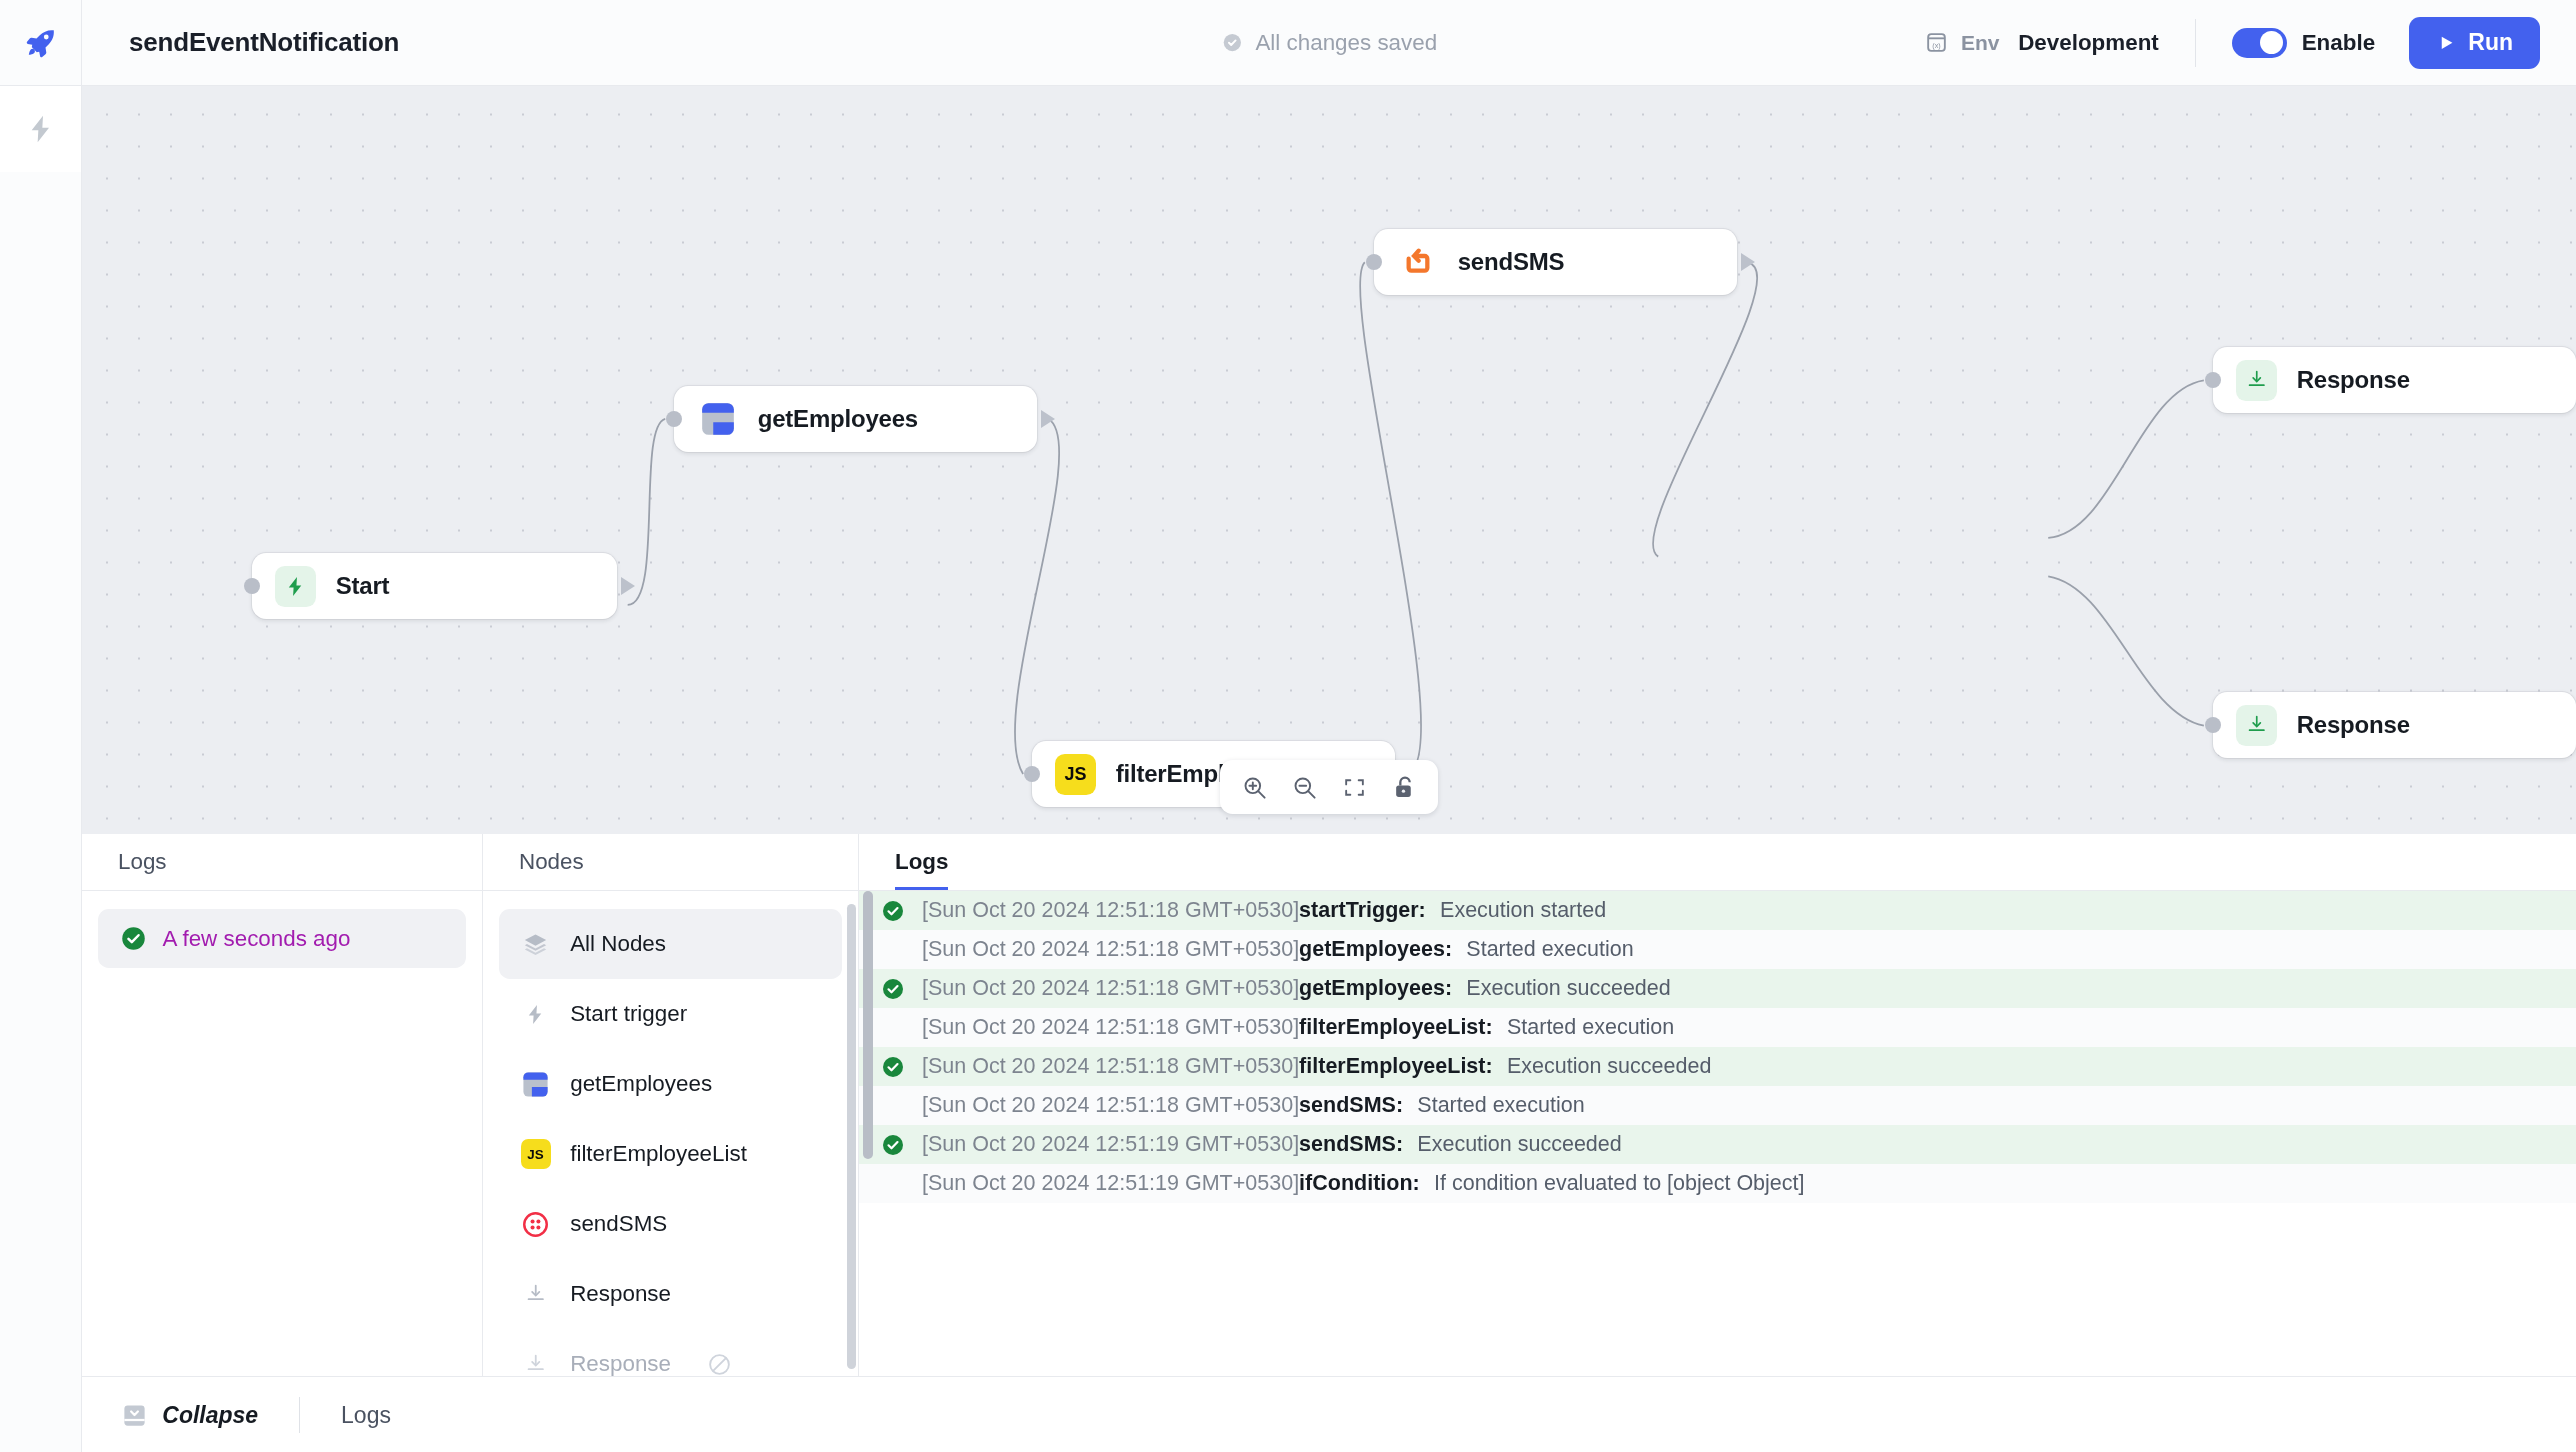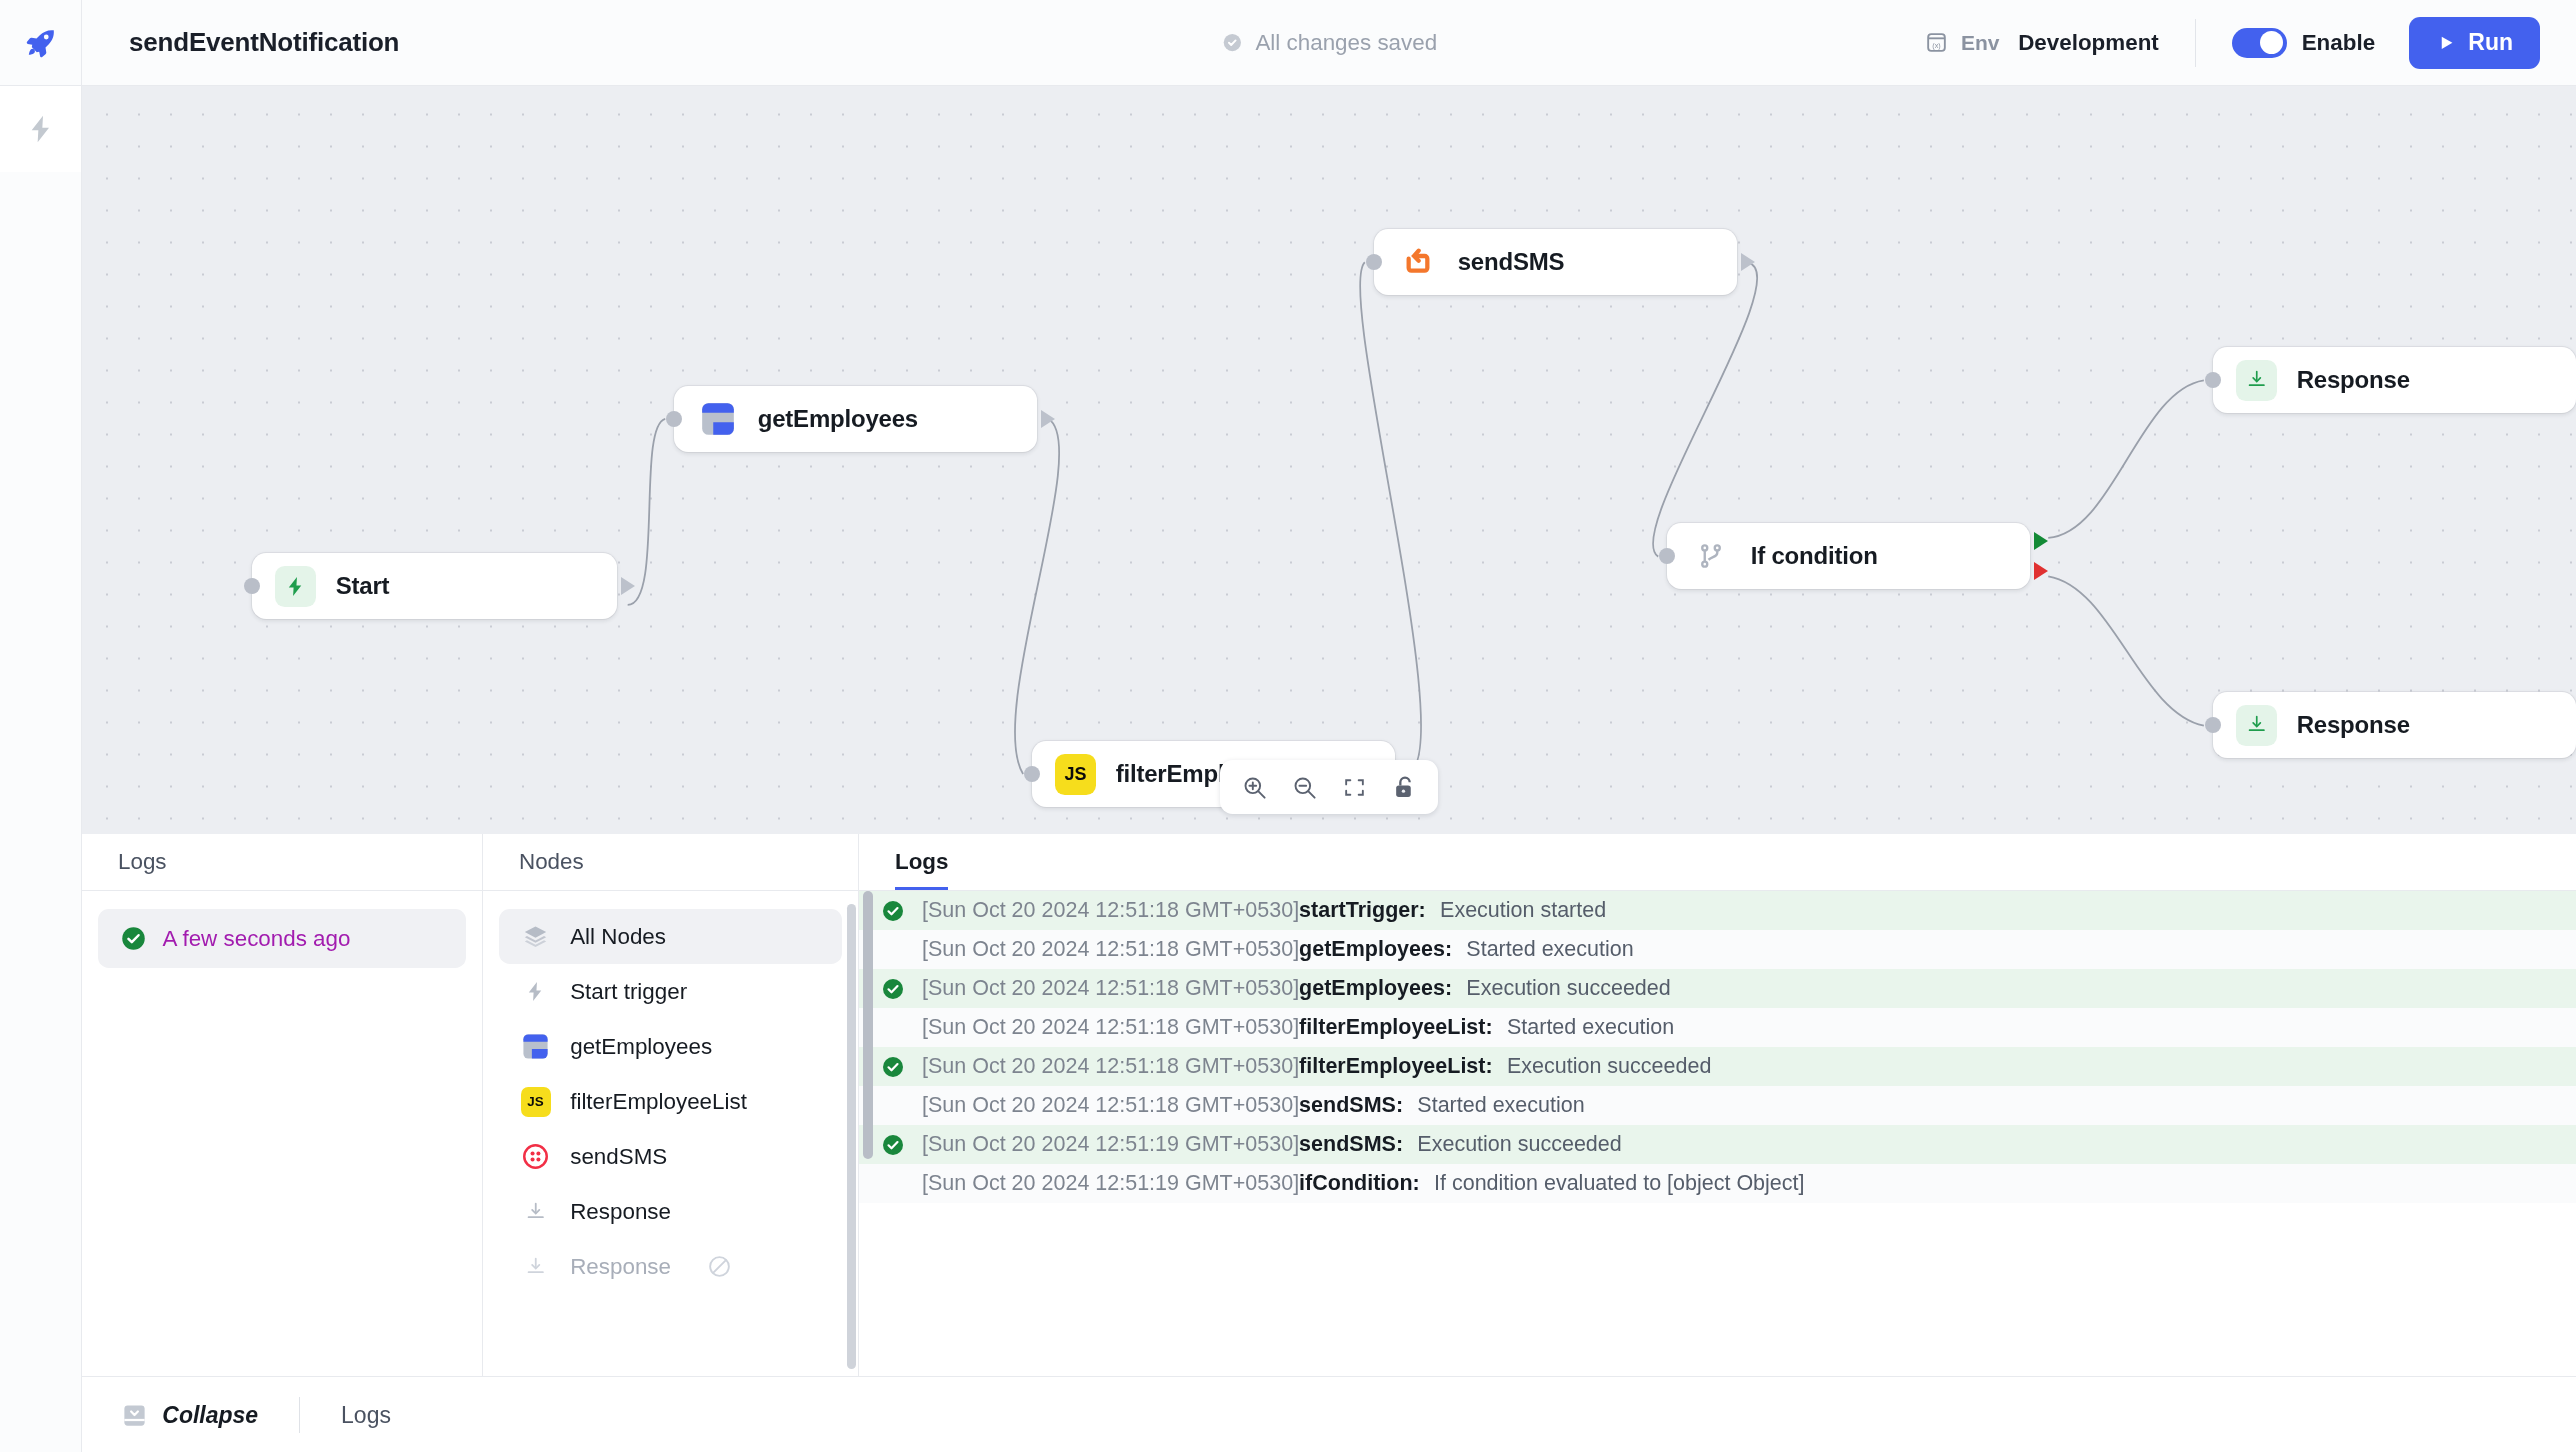--- a/index.html
+++ b/index.html
@@ -132,21 +132,21 @@
   .col-body { flex: 1 1 auto; overflow: hidden; position: relative; }
 
   .log-run {
     margin: 18px 16px 0 16px; height: 59px; border-radius: 10.7px;
     background: #f0f1f4; display: flex; align-items: center; padding: 0 21.5px;
     gap: 16px; cursor: pointer;
   }
   .log-run-text { font-size: 22.4px; color: #a21caf; font-weight: 500; }
 
   .node-item {
-    height: 55px; display: flex; align-items: center; gap: 19.7px;
+    height: 70px; display: flex; align-items: center; gap: 19.7px;
     padding: 0 21.5px; margin: 0 16px; cursor: pointer; border-radius: 10.7px;
   }
   .node-item.active { background: #f0f1f4; margin-top: 18px; }
   .node-item-label { font-size: 22.4px; color: #161b22; font-weight: 500; }
   .node-item.disabled .node-item-label { color: #a8aeb9; }
   .mini-ico { width: 30px; height: 30px; flex: 0 0 30px; display:flex; align-items:center; justify-content:center; border-radius:7.2px; }
   .mini-js { background: #f6dd1c; color:#0b0b0b; font-size:13.4px; font-weight:800; }
 
   .nodes-scroll {
     position: absolute; right: 1.8px; top: 12.5px; width: 9px; height: 465px;
@@ -308,35 +308,20 @@
         <span class="node-ico ico-plain">
           <svg width="32" height="32" viewBox="0 0 24 24" fill="none" stroke="#f4772c" stroke-width="3.2" stroke-linecap="round">
             <path d="M5 9.5v7a2 2 0 0 0 2 2h10a2 2 0 0 0 2-2v-7a2 2 0 0 0-2-2h-7"></path>
             <path d="M12.5 3.5 9 7.5l3.5 3.5"></path>
           </svg>
         </span>
         <span class="node-label">sendSMS</span>
         <span class="handle-out"></span>
       </div>
 
-      <div class="node" style="left:1585px; top:437px; width:363px;">
-        <span class="handle-in"></span>
-        <span class="node-ico ico-plain">
-          <svg width="30" height="30" viewBox="0 0 24 24" fill="none" stroke="#aeb4bf" stroke-width="1.9">
-            <circle cx="7" cy="5.5" r="2"></circle>
-              <circle cx="7" cy="18.5" r="2"></circle>
-              <circle cx="17" cy="5.5" r="2"></circle>
-            <path d="M7 7.5v9"></path>
-              <path d="M17 7.5v2c0 3-4 3-7 5.5"></path>
-          </svg>
-        </span>
-        <span class="node-label">If condition</span>
-        <span class="handle-out green"></span>
-        <span class="handle-out red"></span>
-      </div>
 
       <div class="node" style="left:2131px; top:261px; width:363px;">
         <span class="handle-in"></span>
         <span class="node-ico ico-green">
           <svg width="21.5" height="21.5" viewBox="0 0 24 24" fill="none" stroke="#1f9d4d" stroke-width="1.9" stroke-linecap="round">
             <path d="M12 3v10"></path>
               <path d="M8 10l4 4 4-4"></path>
               <path d="M4 18h16"></path>
           </svg>
         </span>

